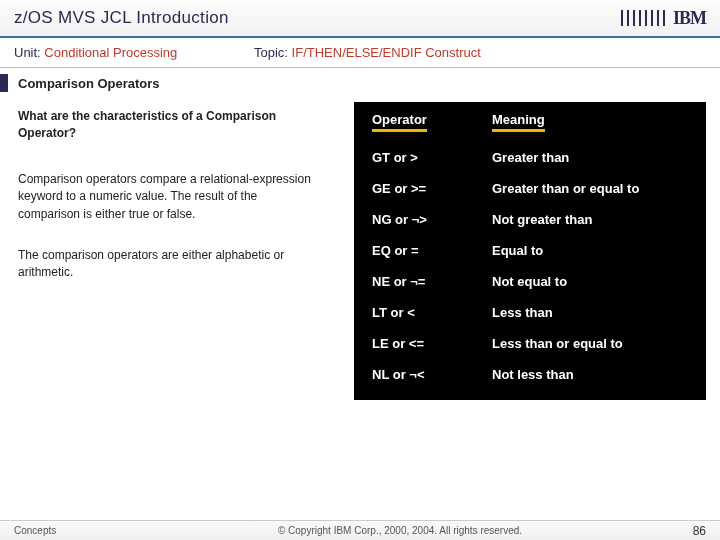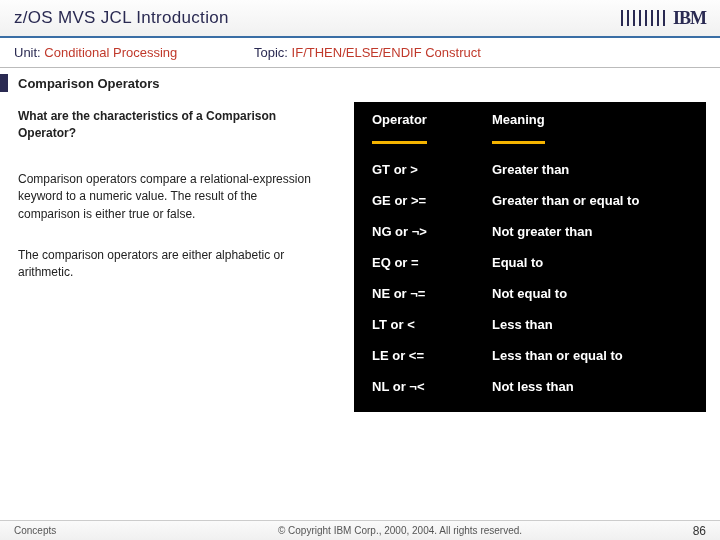--- a/index.html
+++ b/index.html
@@ -91,21 +91,21 @@
   .right th {
     text-align: left;
     font-family: Verdana, Arial, sans-serif;
     font-weight: 700;
     padding: 4px 6px 10px 4px;
     vertical-align: top;
   }
   .right th span {
     display: inline-block;
     border-bottom: 3px solid #f5b400;
-    padding-bottom: 14px;
+    padding-bottom: 2px;
   }
   .right td {
     padding: 8px 4px;
     vertical-align: middle;
     font-size: 13px;
   }
   .right td.op {
     font-family: Liberation Sans, sans-serif;
     font-weight: 700;
     white-space: nowrap;

